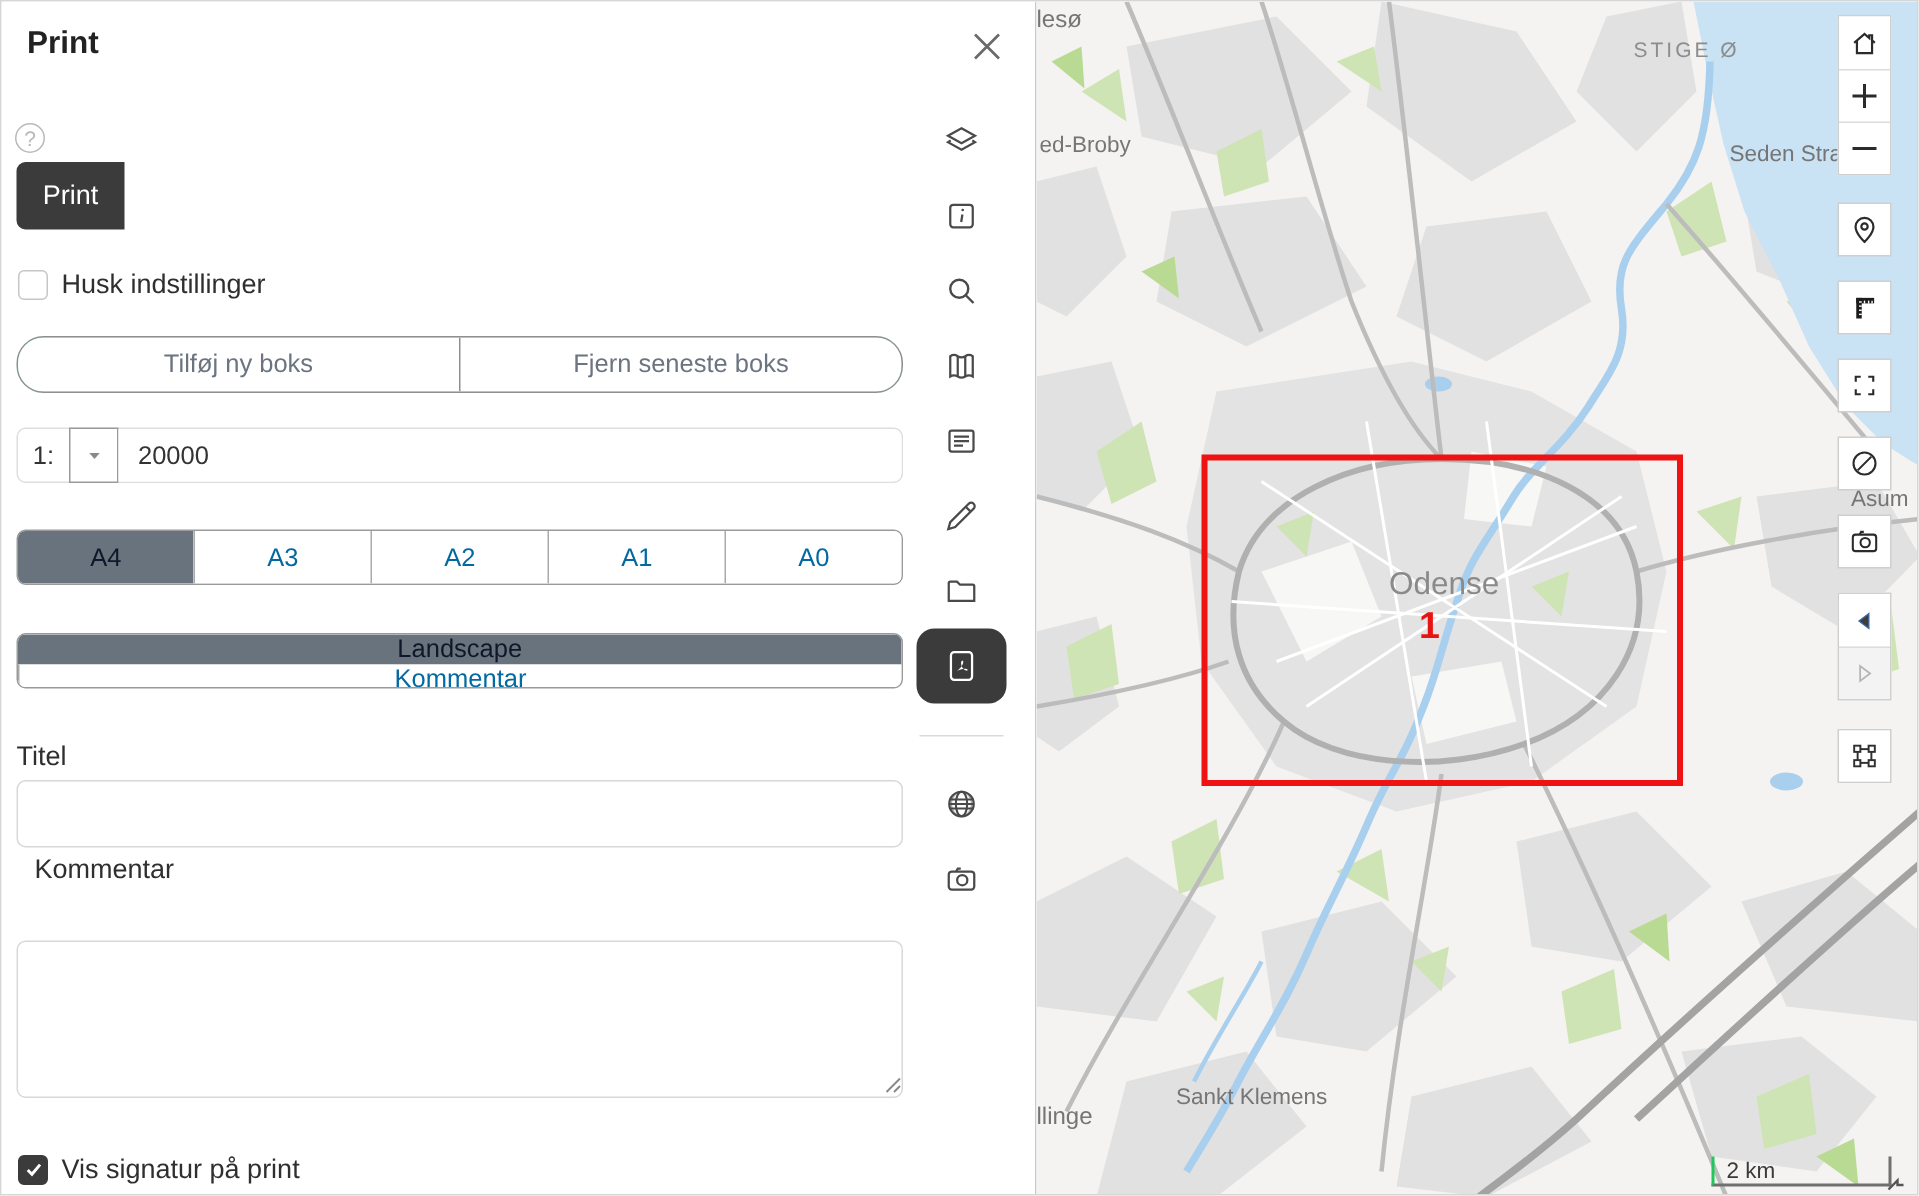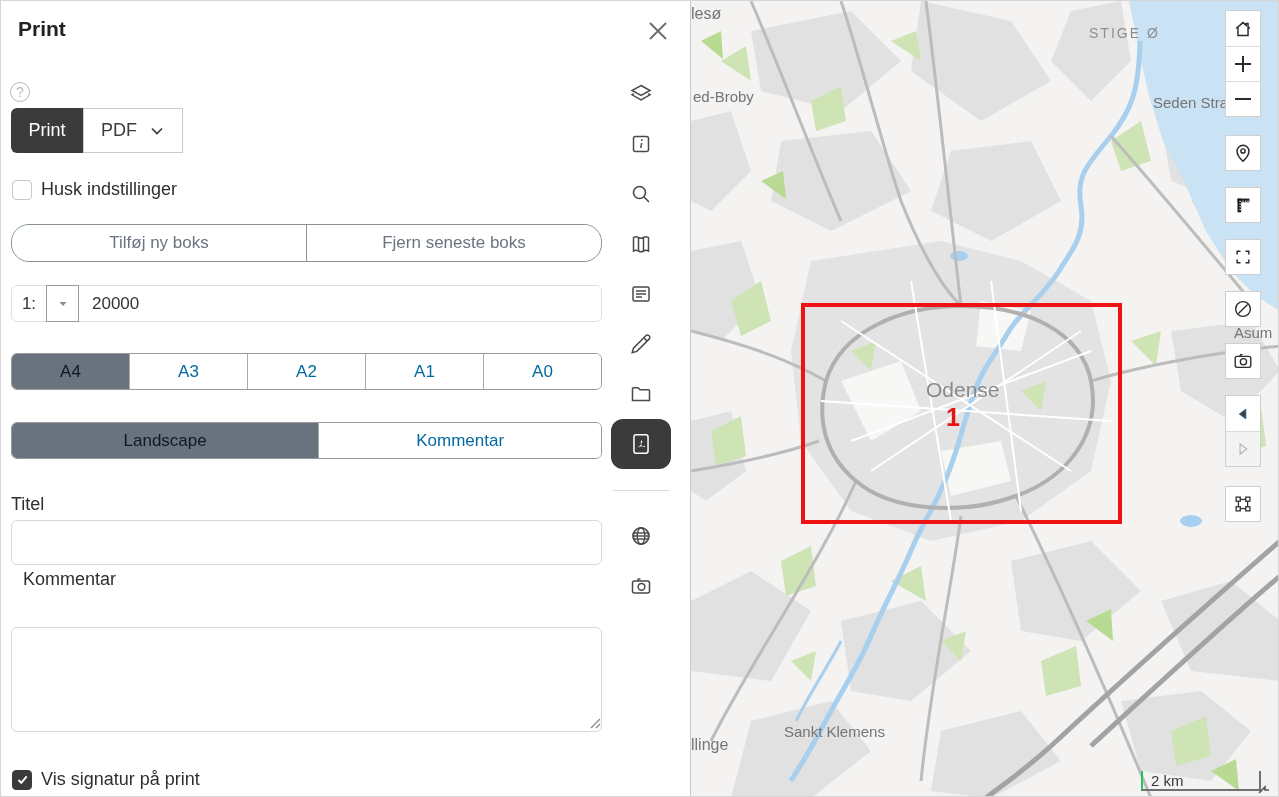--- a/index.html
+++ b/index.html
@@ -150,26 +150,20 @@
   <div class="close-btn">
     <svg width="24" height="24" viewBox="0 0 24 24">
         <path d="M4 4 L20 20 M20 4 L4 20" stroke="#6a6a6a" stroke-width="1.8" fill="none"></path>
       </svg>
   </div>
 
   <div class="help-icon">?</div>
 
   <div class="print-group">
     <button class="print-btn">Print</button>
-    <div class="format-select">
-      <span>PDF</span>
-      <svg width="16" height="16" viewBox="0 0 16 16">
-          <path d="M3 5.5 L8 10.5 L13 5.5" stroke="#3b3b3b" stroke-width="1.7" fill="none"></path>
-        </svg>
-    </div>
   </div>
 
   <div class="chk-row" style="top:178px;">
     <div class="chk-box"></div>
     <div class="chk-label">Husk indstillinger</div>
   </div>
 
   <div class="btn-pair">
     <div class="half">Tilføj ny boks</div>
     <div class="half">Fjern seneste boks</div>
@@ -186,21 +180,21 @@
   </div>
 
   <div class="seg-row" style="top:352px;">
     <div class="seg selected">A4</div>
     <div class="seg">A3</div>
     <div class="seg">A2</div>
     <div class="seg">A1</div>
     <div class="seg">A0</div>
   </div>
 
-  <div class="seg-row" style="top:421px;">
+  <div class="seg-row" style="top:421px;flex-direction:column;">
     <div class="seg selected" style="flex:0 0 52%;">Landscape</div>
     <div class="seg">Kommentar</div>
   </div>
 
   <div class="field-label" style="top:493px;">Titel</div>
   <input class="text-input" style="top: 519px;" value="">
 
   <div class="field-label" style="top:568px;margin-left:12px;">Kommentar</div>
   <textarea class="comment-area" style=""></textarea>
   <svg class="resize-handle" width="12" height="12" viewBox="0 0 12 12">

